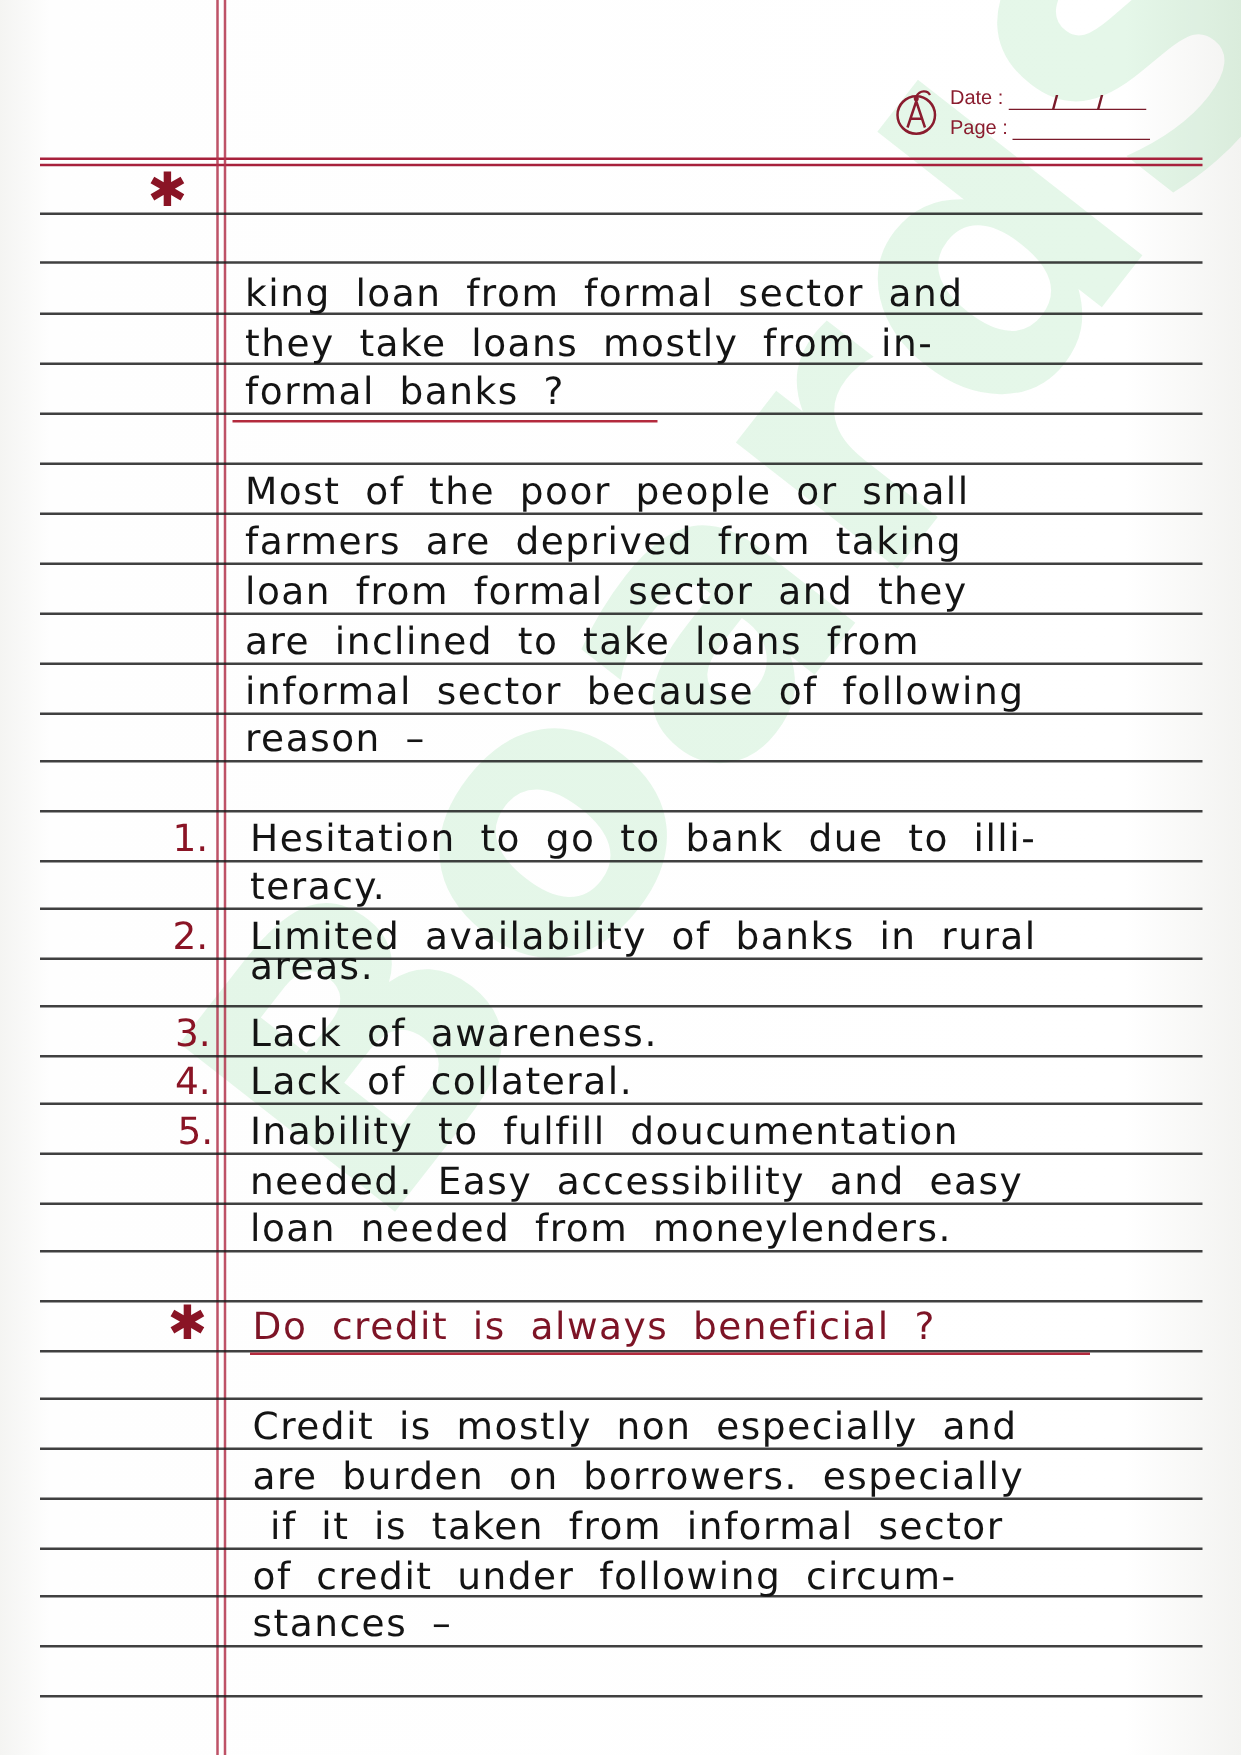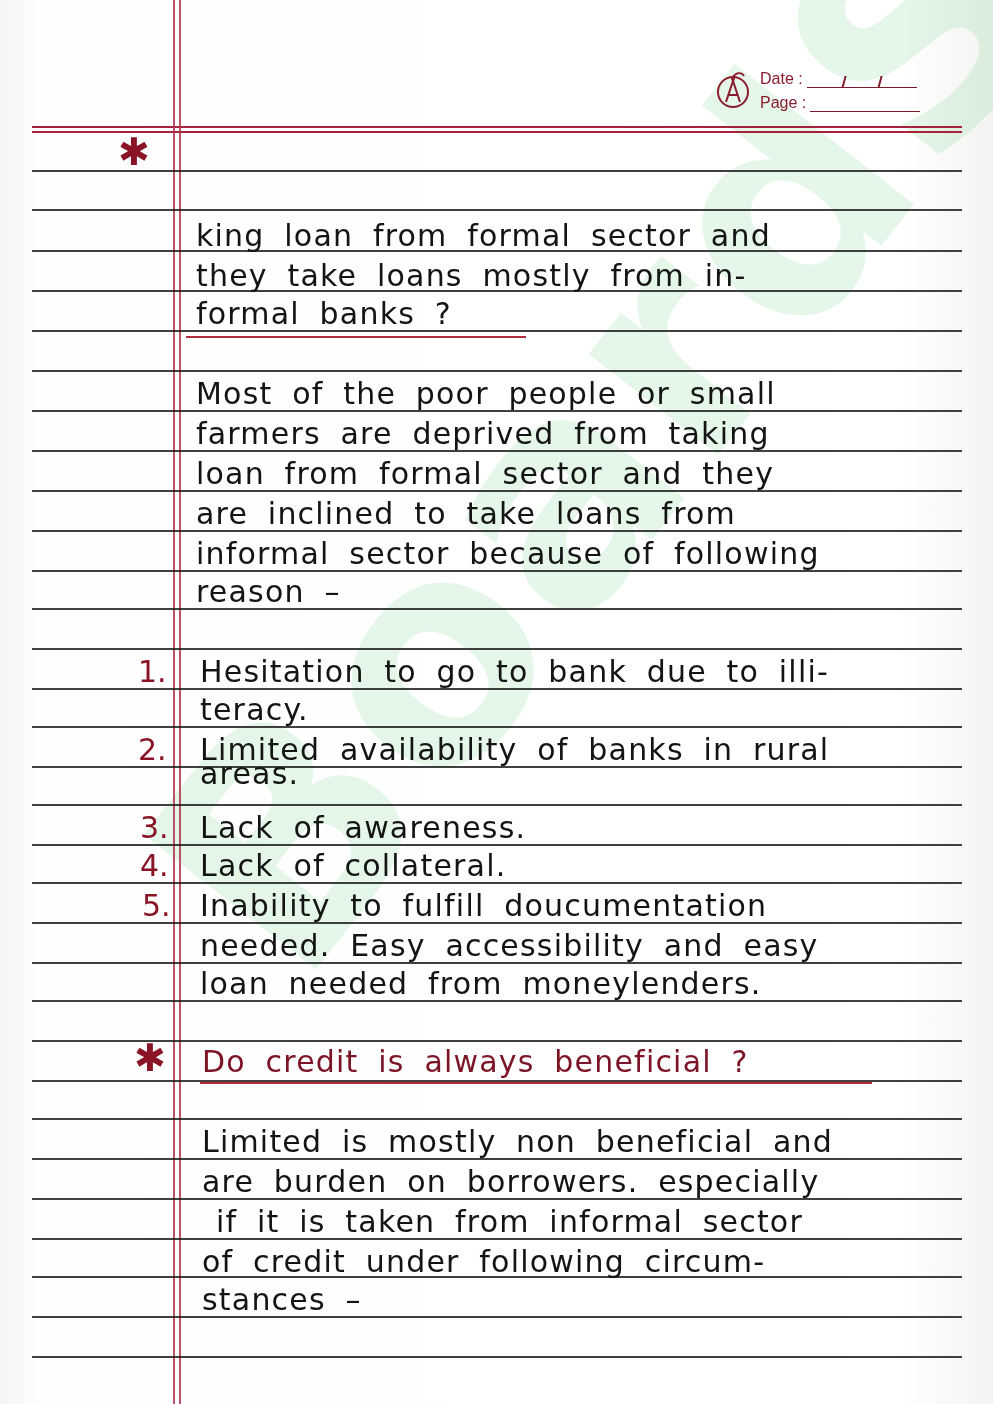--- a/index.html
+++ b/index.html
@@ -164,19 +164,19 @@
     <div class="marker" style="left:142px; top:888px">5.</div>
     <div class="txt" style="left:200px; top:888px">Inability to fulfill doucumentation</div>
     <div class="txt" style="left:200px; top:928px">needed. Easy accessibility and easy</div>
     <div class="txt" style="left:200px; top:966px">loan needed from moneylenders.</div>
   </div>
 
   <div class="marker star" style="left:134px; top:1040px">✱</div>
   <div class="txt red" style="left:202px; top:1044px">Do credit is always beneficial ?</div>
   <div class="underline-red" style="left:200px; top:1082px; width:672px"></div>
 
-  <div class="txt" style="left:202px; top:1124px">Limited is mostly non beneficial and</div>
+  <div class="txt" style="left:202px; top:1124px">Credit is mostly non especially and</div>
   <div class="txt" style="left:202px; top:1164px">are burden on borrowers. especially</div>
   <div class="txt" style="left:216px; top:1204px">if it is taken from informal sector</div>
   <div class="txt" style="left:202px; top:1282px">stances –</div>
   <div class="txt" style="left:202px; top:1244px">of credit under following circum-</div>
 
 </div>
 
 </body></html>

